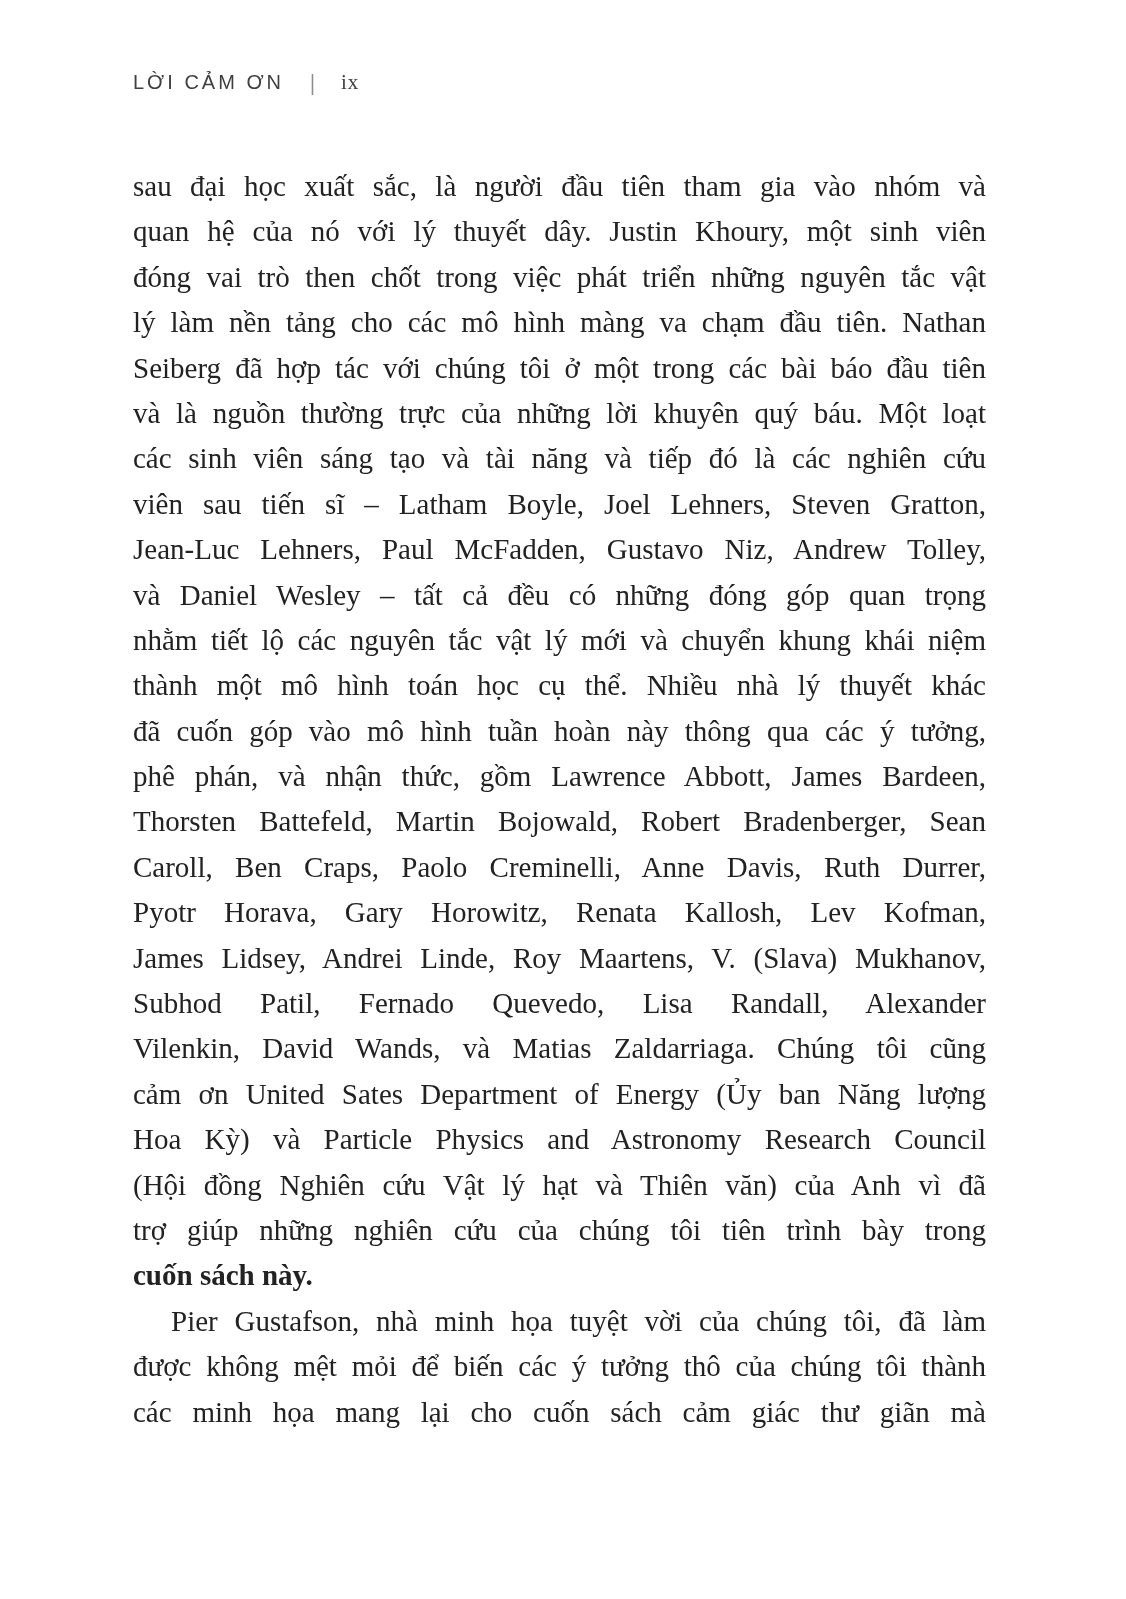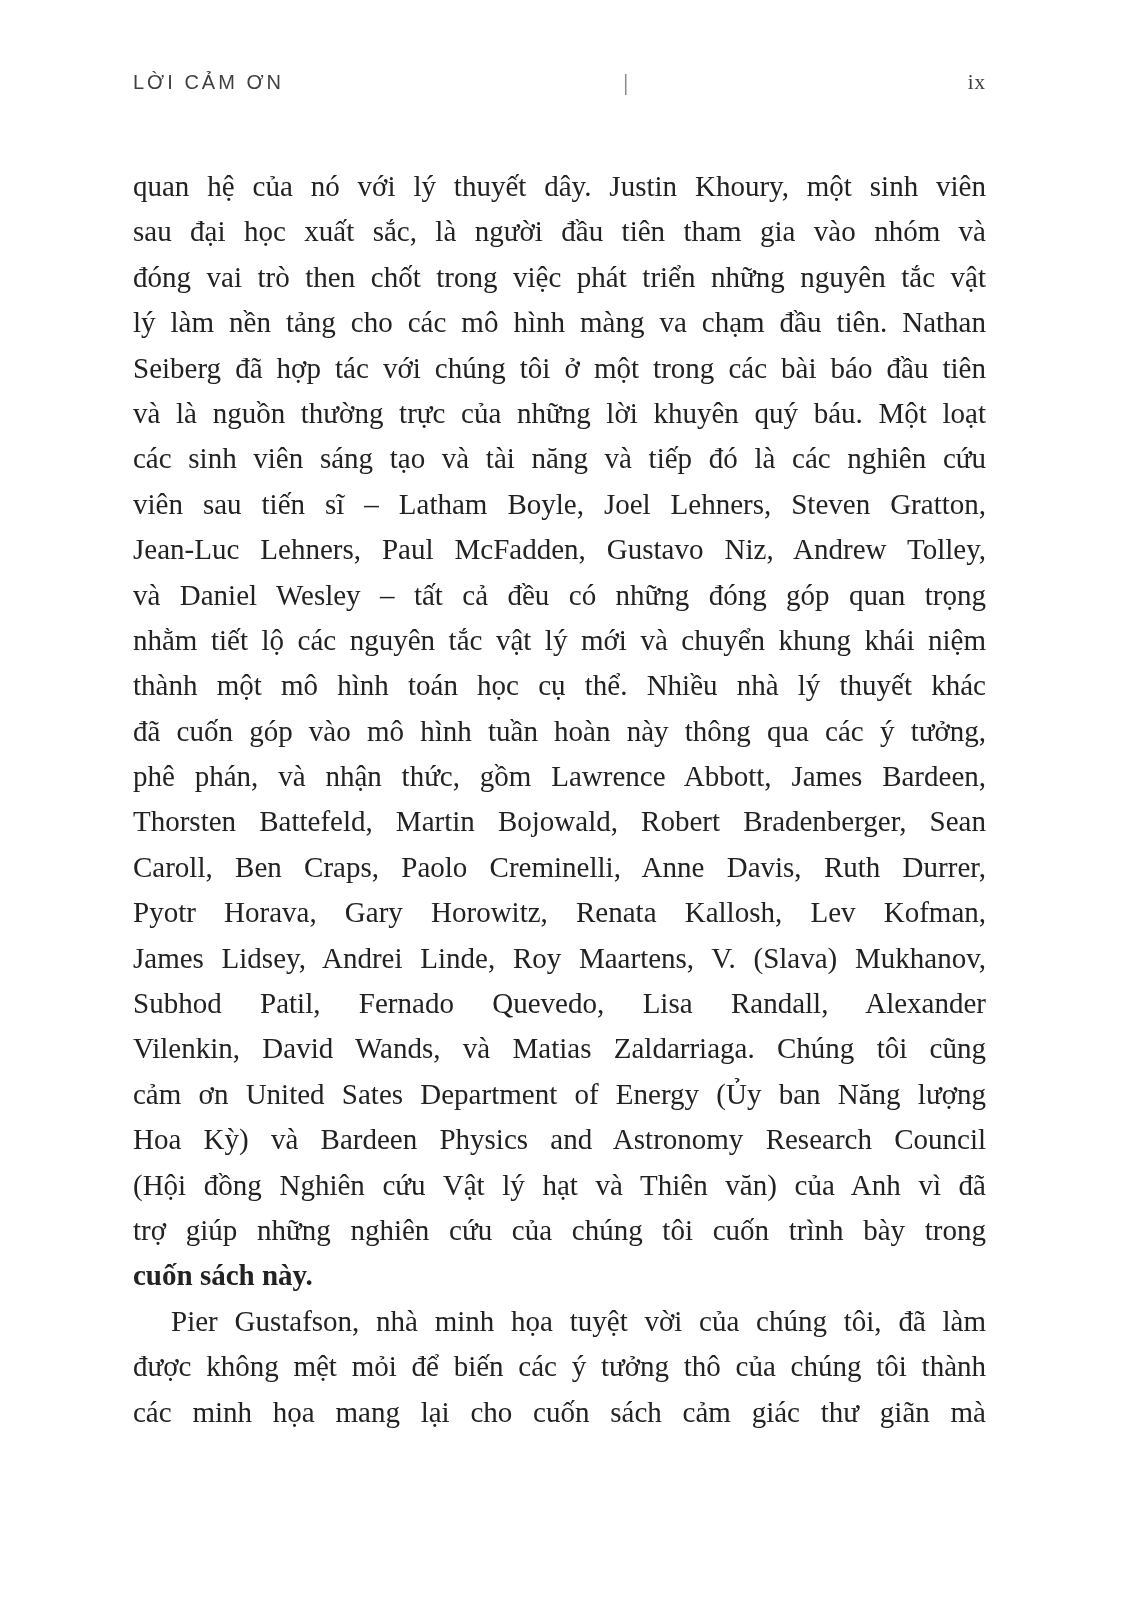--- a/index.html
+++ b/index.html
@@ -13,21 +13,21 @@
     height: 1599px;
     background: #ffffff;
     overflow: hidden;
   }
   .running-head {
     position: absolute;
     top: 70px;
     left: 133px;
     width: 853px;
     display: flex;
-    justify-content: space-between;
+    justify-content: flex-start;
     align-items: center;
     font-family: "Liberation Sans", "DejaVu Sans", sans-serif;
     font-size: 20px;
     color: #3f3f3f;
   }
   .running-head .section-title {
     letter-spacing: 3px;
   }
   .running-head .separator {
     color: #8c8c8c;
@@ -77,44 +77,44 @@
 
   <div class="running-head" style="color: rgb(63, 63, 63);">
     <span class="section-title">LỜI CẢM ƠN</span>
     <span class="separator" style="color: rgb(140, 140, 140);">|</span>
     <span class="page-number">ix</span>
   </div>
 
   <main class="body-text" style="color: rgb(34, 34, 34);">
     <div id="paragraphs">
         <div class="paragraph">
+          <div class="line">sau đại học xuất sắc, là người đầu tiên tham gia vào nhóm và</div>
           <div class="line">quan hệ của nó với lý thuyết dây. Justin Khoury, một sinh viên</div>
-          <div class="line">sau đại học xuất sắc, là người đầu tiên tham gia vào nhóm và</div>
           <div class="line">đóng vai trò then chốt trong việc phát triển những nguyên tắc vật</div>
           <div class="line">lý làm nền tảng cho các mô hình màng va chạm đầu tiên. Nathan</div>
           <div class="line">Seiberg đã hợp tác với chúng tôi ở một trong các bài báo đầu tiên</div>
           <div class="line">và là nguồn thường trực của những lời khuyên quý báu. Một loạt</div>
           <div class="line">các sinh viên sáng tạo và tài năng và tiếp đó là các nghiên cứu</div>
           <div class="line">viên sau tiến sĩ – Latham Boyle, Joel Lehners, Steven Gratton,</div>
           <div class="line">Jean-Luc Lehners, Paul McFadden, Gustavo Niz, Andrew Tolley,</div>
           <div class="line">và Daniel Wesley – tất cả đều có những đóng góp quan trọng</div>
           <div class="line">nhằm tiết lộ các nguyên tắc vật lý mới và chuyển khung khái niệm</div>
           <div class="line">thành một mô hình toán học cụ thể. Nhiều nhà lý thuyết khác</div>
           <div class="line">đã cuốn góp vào mô hình tuần hoàn này thông qua các ý tưởng,</div>
           <div class="line">phê phán, và nhận thức, gồm Lawrence Abbott, James Bardeen,</div>
           <div class="line">Thorsten Battefeld, Martin Bojowald, Robert Bradenberger, Sean</div>
           <div class="line">Caroll, Ben Craps, Paolo Creminelli, Anne Davis, Ruth Durrer,</div>
           <div class="line">Pyotr Horava, Gary Horowitz, Renata Kallosh, Lev Kofman,</div>
           <div class="line">James Lidsey, Andrei Linde, Roy Maartens, V. (Slava) Mukhanov,</div>
           <div class="line">Subhod Patil, Fernado Quevedo, Lisa Randall, Alexander</div>
           <div class="line">Vilenkin, David Wands, và Matias Zaldarriaga. Chúng tôi cũng</div>
           <div class="line">cảm ơn United Sates Department of Energy (Ủy ban Năng lượng</div>
-          <div class="line">Hoa Kỳ) và Bardeen Physics and Astronomy Research Council</div>
+          <div class="line">Hoa Kỳ) và Particle Physics and Astronomy Research Council</div>
           <div class="line">(Hội đồng Nghiên cứu Vật lý hạt và Thiên văn) của Anh vì đã</div>
-          <div class="line">trợ giúp những nghiên cứu của chúng tôi cuốn trình bày trong</div>
+          <div class="line">trợ giúp những nghiên cứu của chúng tôi tiên trình bày trong</div>
           <div class="line last-flush">cuốn sách này.</div>
         </div>
         <div class="paragraph">
           <div class="line indent">Pier Gustafson, nhà minh họa tuyệt vời của chúng tôi, đã làm</div>
           <div class="line">được không mệt mỏi để biến các ý tưởng thô của chúng tôi thành</div>
           <div class="line">các minh họa mang lại cho cuốn sách cảm giác thư giãn mà</div>
         </div>
       </div>
   </main>
 

